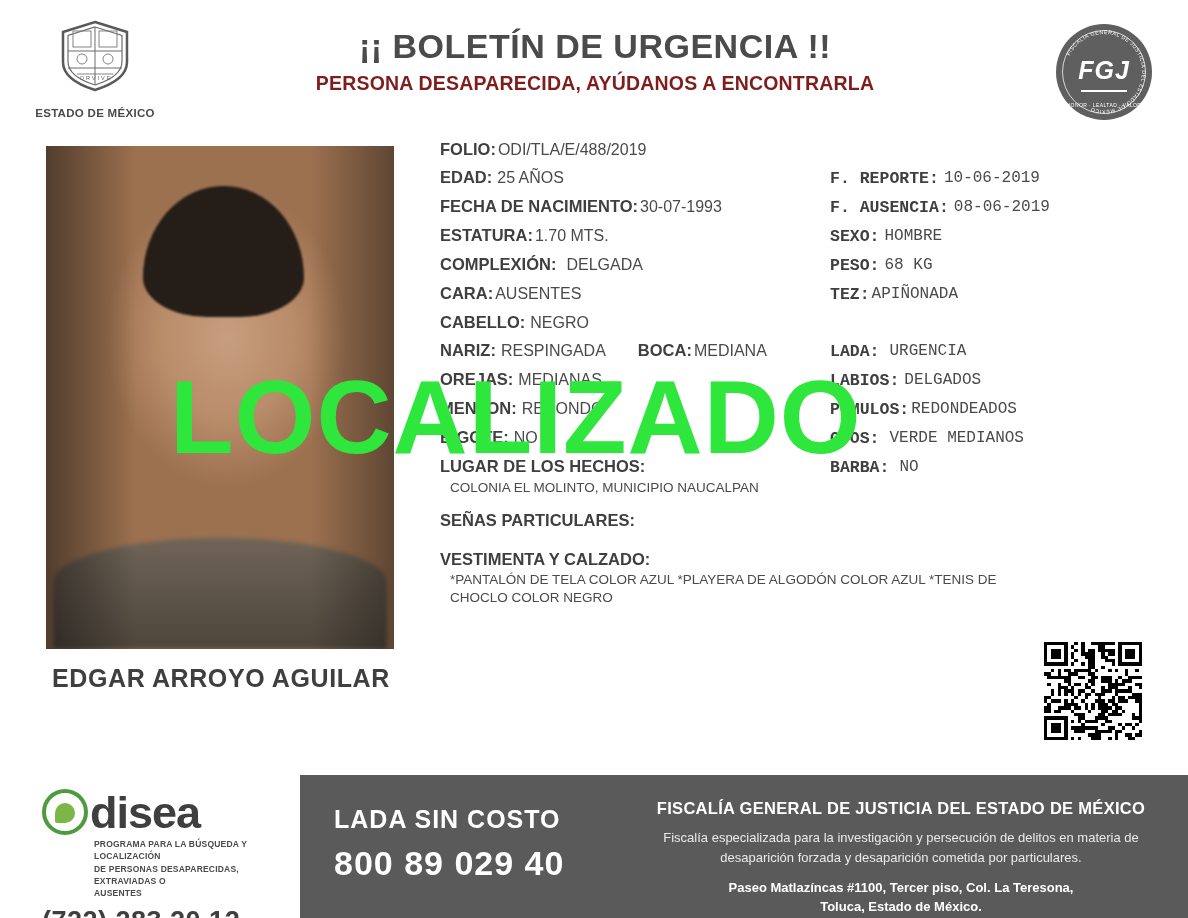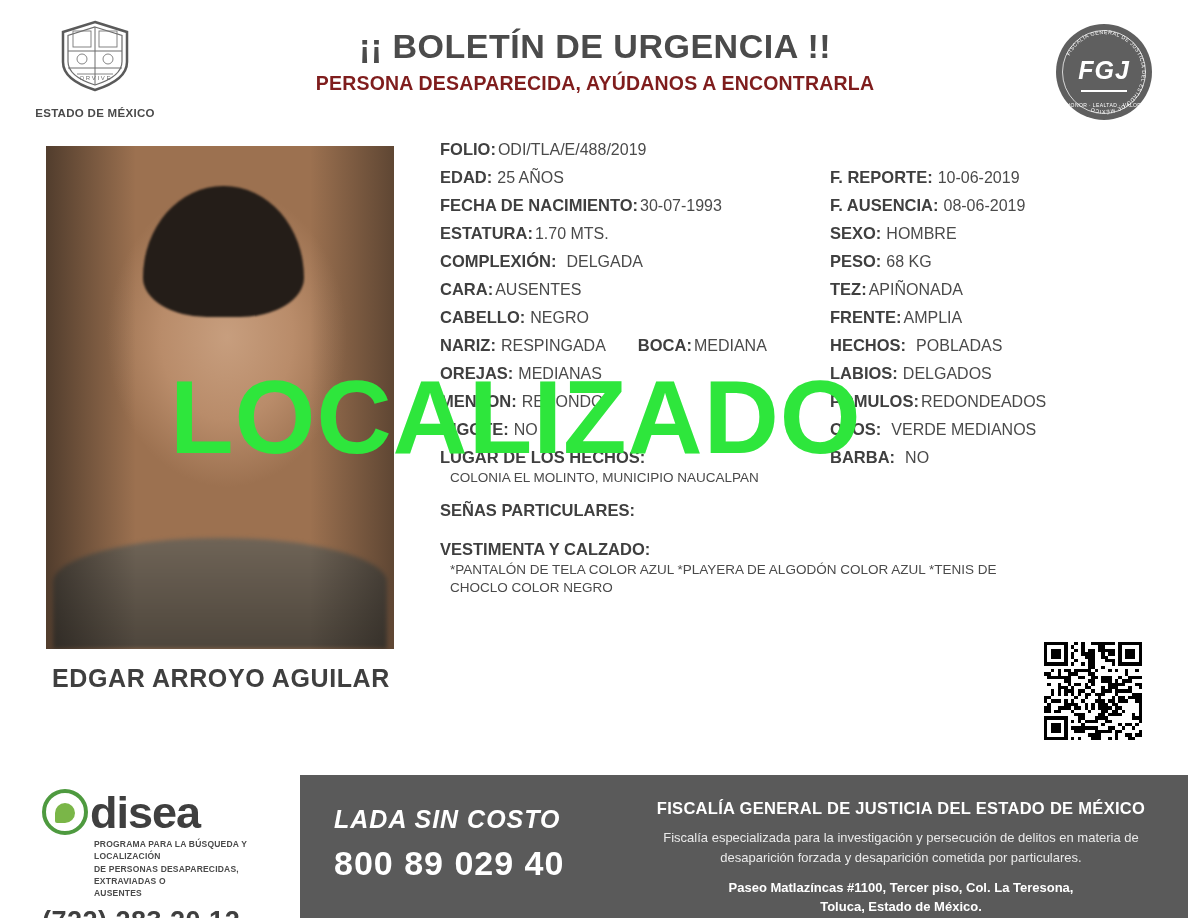--- a/index.html
+++ b/index.html
@@ -192,21 +192,21 @@
     left: 440px;
     top: 140px;
     width: 720px;
   }
   .row {
     display: flex;
     align-items: baseline;
     margin-bottom: 9px;
   }
   .col-left { width: 390px; display: flex; align-items: baseline; flex-wrap: wrap; }
-  .col-right { flex: 1; display: flex; align-items: center; }
+  .col-right { flex: 1; display: flex; align-items: flex-start; font-family: Liberation Mono, monospace; }
   .lbl {
     font-size: 16.5px;
     font-weight: bold;
     color: #3f3f3f;
     white-space: nowrap;
   }
   .val {
     font-size: 16px;
     color: #4a4a4a;
     margin-left: 5px;
@@ -317,21 +317,20 @@
   }
   .lada {
     width: 330px;
     padding: 30px 0 0 34px;
     color: #ffffff;
   }
   .lada-title {
     font-size: 25px;
     font-weight: bold;
     letter-spacing: 1px;
-    font-style: italic;
   }
   .lada-number {
     font-size: 34px;
     font-weight: bold;
     letter-spacing: 1px;
     margin-top: 10px;
   }
   .fiscalia {
     flex: 1;
     padding: 24px 28px 0 0;
@@ -478,38 +477,34 @@
         <span class="lbl">TEZ:</span>
         <span class="val val-nospace">APIÑONADA</span>
       </div>
     </div>
 
     <div class="row">
       <div class="col-left">
         <span class="lbl">CABELLO:</span>
         <span class="val">NEGRO</span>
       </div>
-      <div class="col-right">
-        <span class="lbl">FRENTE:</span>
-        <span class="val val-nospace">AMPLIA</span>
-      </div>
     </div>
 
     <div class="row">
       <div class="col-left">
         <span class="lbl">NARIZ:</span>
         <span class="val">RESPINGADA</span>
         <span class="inline-pair">
           <span class="lbl">BOCA:</span>
           <span class="val val-nospace">MEDIANA</span>
         </span>
       </div>
       <div class="col-right">
-        <span class="lbl">HECHOS:</span>
-        <span class="val" style="margin-left:10px;">POBLADAS</span>
+        <span class="lbl">LADA:</span>
+        <span class="val" style="margin-left:10px;">URGENCIA</span>
       </div>
     </div>
 
     <div class="row">
       <div class="col-left">
         <span class="lbl">OREJAS:</span>
         <span class="val">MEDIANAS</span>
       </div>
       <div class="col-right">
         <span class="lbl">LABIOS:</span>

